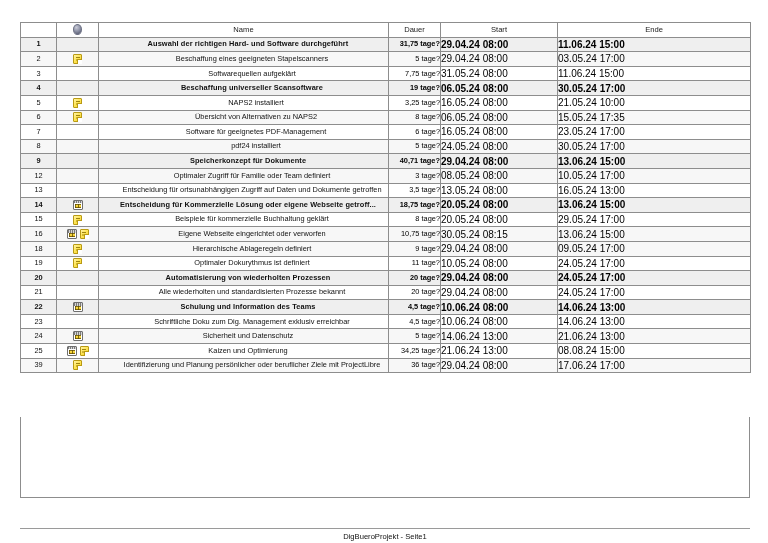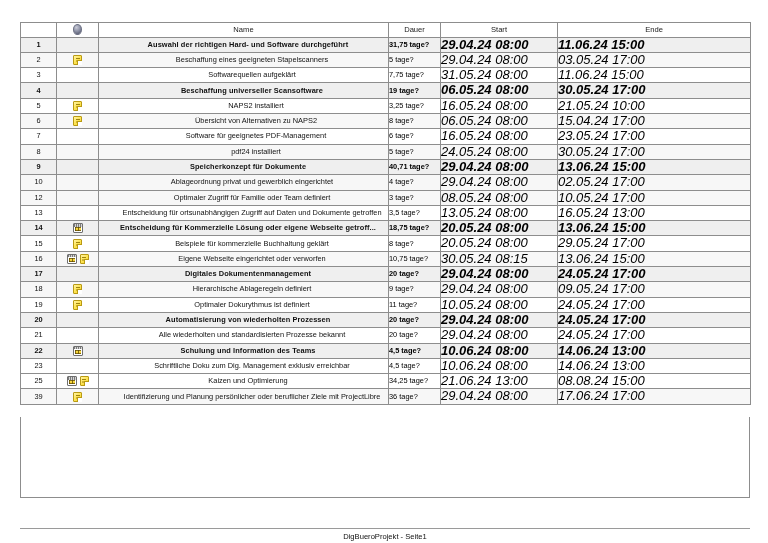--- a/index.html
+++ b/index.html
@@ -94,33 +94,32 @@
 
   td.name-cell {
     text-align: center;
     vertical-align: middle;
     font-size: 7.4px;
     color: #111;
     text-overflow: clip;
   }
 
   td.dur-cell {
-    text-align: left;
+    text-align: right;
     vertical-align: middle;
     padding-right: 3px;
     font-size: 7.4px;
   }
 
   td.start-cell,
   td.end-cell {
     text-align: left;
     vertical-align: middle;
     padding-left: 4px;
-    font-size: 13px;
-    font-style: italic;
+    font-size: 10px;
   }
 
   tr.summary td {
     font-weight: bold;
     background: #efefef;
   }
   tr.summary td.name-cell { letter-spacing: 0.1px; }
 
   tr.normal td { background: #ffffff; }
   tr.alt td { background: #f7f7f7; }
@@ -311,21 +310,21 @@
             <td class="end-cell">21.05.24 10:00</td>
           </tr>
           <tr class="alt">
             <td class="id-cell">6</td>
             <td class="ind-cell"><span class="icon-group">
                 <span class="note-icon"></span>
               </span></td>
             <td class="name-cell"><span class="nm lvl2">Übersicht von Alternativen zu NAPS2</span></td>
             <td class="dur-cell">8 tage?</td>
             <td class="start-cell">06.05.24 08:00</td>
-            <td class="end-cell">15.04.24 17:00</td>
+            <td class="end-cell">15.05.24 17:35</td>
           </tr>
           <tr class="normal">
             <td class="id-cell">7</td>
             <td class="ind-cell"></td>
             <td class="name-cell"><span class="nm lvl2">Software für geeignetes PDF-Management</span></td>
             <td class="dur-cell">6 tage?</td>
             <td class="start-cell">16.05.24 08:00</td>
             <td class="end-cell">23.05.24 17:00</td>
           </tr>
           <tr class="alt">
@@ -336,28 +335,20 @@
             <td class="start-cell">24.05.24 08:00</td>
             <td class="end-cell">30.05.24 17:00</td>
           </tr>
           <tr class="summary">
             <td class="id-cell">9</td>
             <td class="ind-cell"></td>
             <td class="name-cell"><span class="nm lvl0">Speicherkonzept für Dokumente</span></td>
             <td class="dur-cell">40,71 tage?</td>
             <td class="start-cell">29.04.24 08:00</td>
             <td class="end-cell">13.06.24 15:00</td>
-          </tr>
-          <tr class="alt">
-            <td class="id-cell">10</td>
-            <td class="ind-cell"></td>
-            <td class="name-cell"><span class="nm lvl1">Ablageordnung privat und gewerblich eingerichtet</span></td>
-            <td class="dur-cell">4 tage?</td>
-            <td class="start-cell">29.04.24 08:00</td>
-            <td class="end-cell">02.05.24 17:00</td>
           </tr>
           <tr class="alt">
             <td class="id-cell">12</td>
             <td class="ind-cell"></td>
             <td class="name-cell"><span class="nm lvl1">Optimaler Zugriff für Familie oder Team definiert</span></td>
             <td class="dur-cell">3 tage?</td>
             <td class="start-cell">08.05.24 08:00</td>
             <td class="end-cell">10.05.24 17:00</td>
           </tr>
           <tr class="normal">
@@ -400,28 +391,20 @@
                   <span class="gi-lines"></span>
                   <span class="gi-top"></span>
                 </span>
                 <span class="note-icon"></span>
               </span></td>
             <td class="name-cell"><span class="nm lvl1">Eigene Webseite eingerichtet oder verworfen</span></td>
             <td class="dur-cell">10,75 tage?</td>
             <td class="start-cell">30.05.24 08:15</td>
             <td class="end-cell">13.06.24 15:00</td>
           </tr>
-          <tr class="summary">
-            <td class="id-cell">17</td>
-            <td class="ind-cell"></td>
-            <td class="name-cell"><span class="nm lvl0">Digitales Dokumentenmanagement</span></td>
-            <td class="dur-cell">20 tage?</td>
-            <td class="start-cell">29.04.24 08:00</td>
-            <td class="end-cell">24.05.24 17:00</td>
-          </tr>
           <tr class="alt">
             <td class="id-cell">18</td>
             <td class="ind-cell"><span class="icon-group">
                 <span class="note-icon"></span>
               </span></td>
             <td class="name-cell"><span class="nm lvl1">Hierarchische Ablageregeln definiert</span></td>
             <td class="dur-cell">9 tage?</td>
             <td class="start-cell">29.04.24 08:00</td>
             <td class="end-cell">09.05.24 17:00</td>
           </tr>
@@ -466,28 +449,42 @@
             <td class="end-cell">14.06.24 13:00</td>
           </tr>
           <tr class="normal">
             <td class="id-cell">23</td>
             <td class="ind-cell"></td>
             <td class="name-cell"><span class="nm lvl1">Schriftliche Doku zum Dig. Management exklusiv erreichbar</span></td>
             <td class="dur-cell">4,5 tage?</td>
             <td class="start-cell">10.06.24 08:00</td>
             <td class="end-cell">14.06.24 13:00</td>
           </tr>
-          <tr class="normal">
-            <td class="id-cell">25</td>
+          <tr class="alt">
+            <td class="id-cell">24</td>
             <td class="ind-cell"><span class="icon-group">
                 <span class="grid-icon">
                   <span class="gi-body"></span>
                   <span class="gi-lines"></span>
                   <span class="gi-top"></span>
                 </span>
+              </span></td>
+            <td class="name-cell"><span class="nm lvl0">Sicherheit und Datenschutz</span></td>
+            <td class="dur-cell">5 tage?</td>
+            <td class="start-cell">14.06.24 13:00</td>
+            <td class="end-cell">21.06.24 13:00</td>
+          </tr>
+          <tr class="normal">
+            <td class="id-cell">25</td>
+            <td class="ind-cell"><span class="icon-group">
+                <span class="grid-icon">
+                  <span class="gi-body"></span>
+                  <span class="gi-lines"></span>
+                  <span class="gi-top"></span>
+                </span>
                 <span class="note-icon"></span>
               </span></td>
             <td class="name-cell"><span class="nm lvl0">Kaizen und Optimierung</span></td>
             <td class="dur-cell">34,25 tage?</td>
             <td class="start-cell">21.06.24 13:00</td>
             <td class="end-cell">08.08.24 15:00</td>
           </tr>
           <tr class="alt">
             <td class="id-cell">39</td>
             <td class="ind-cell"><span class="icon-group">

